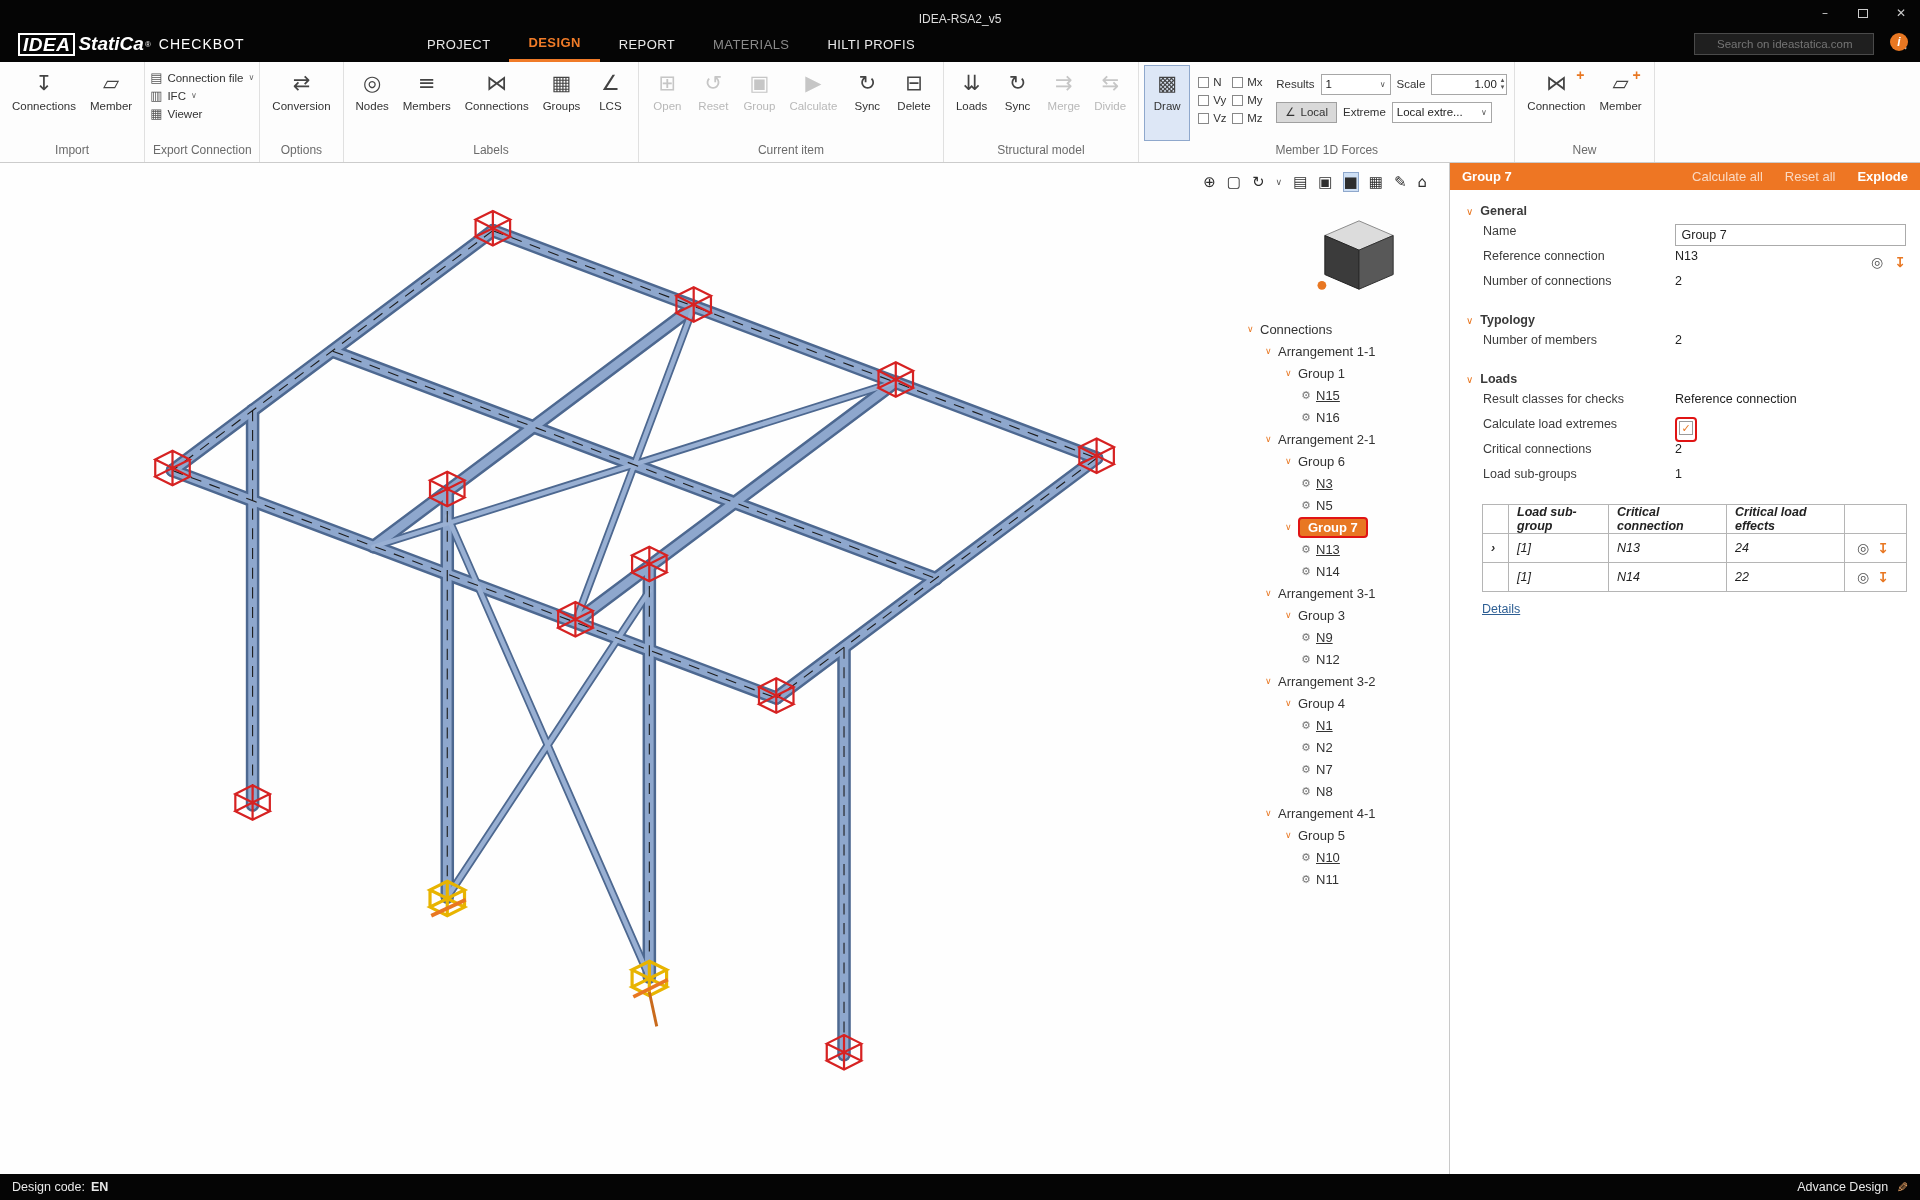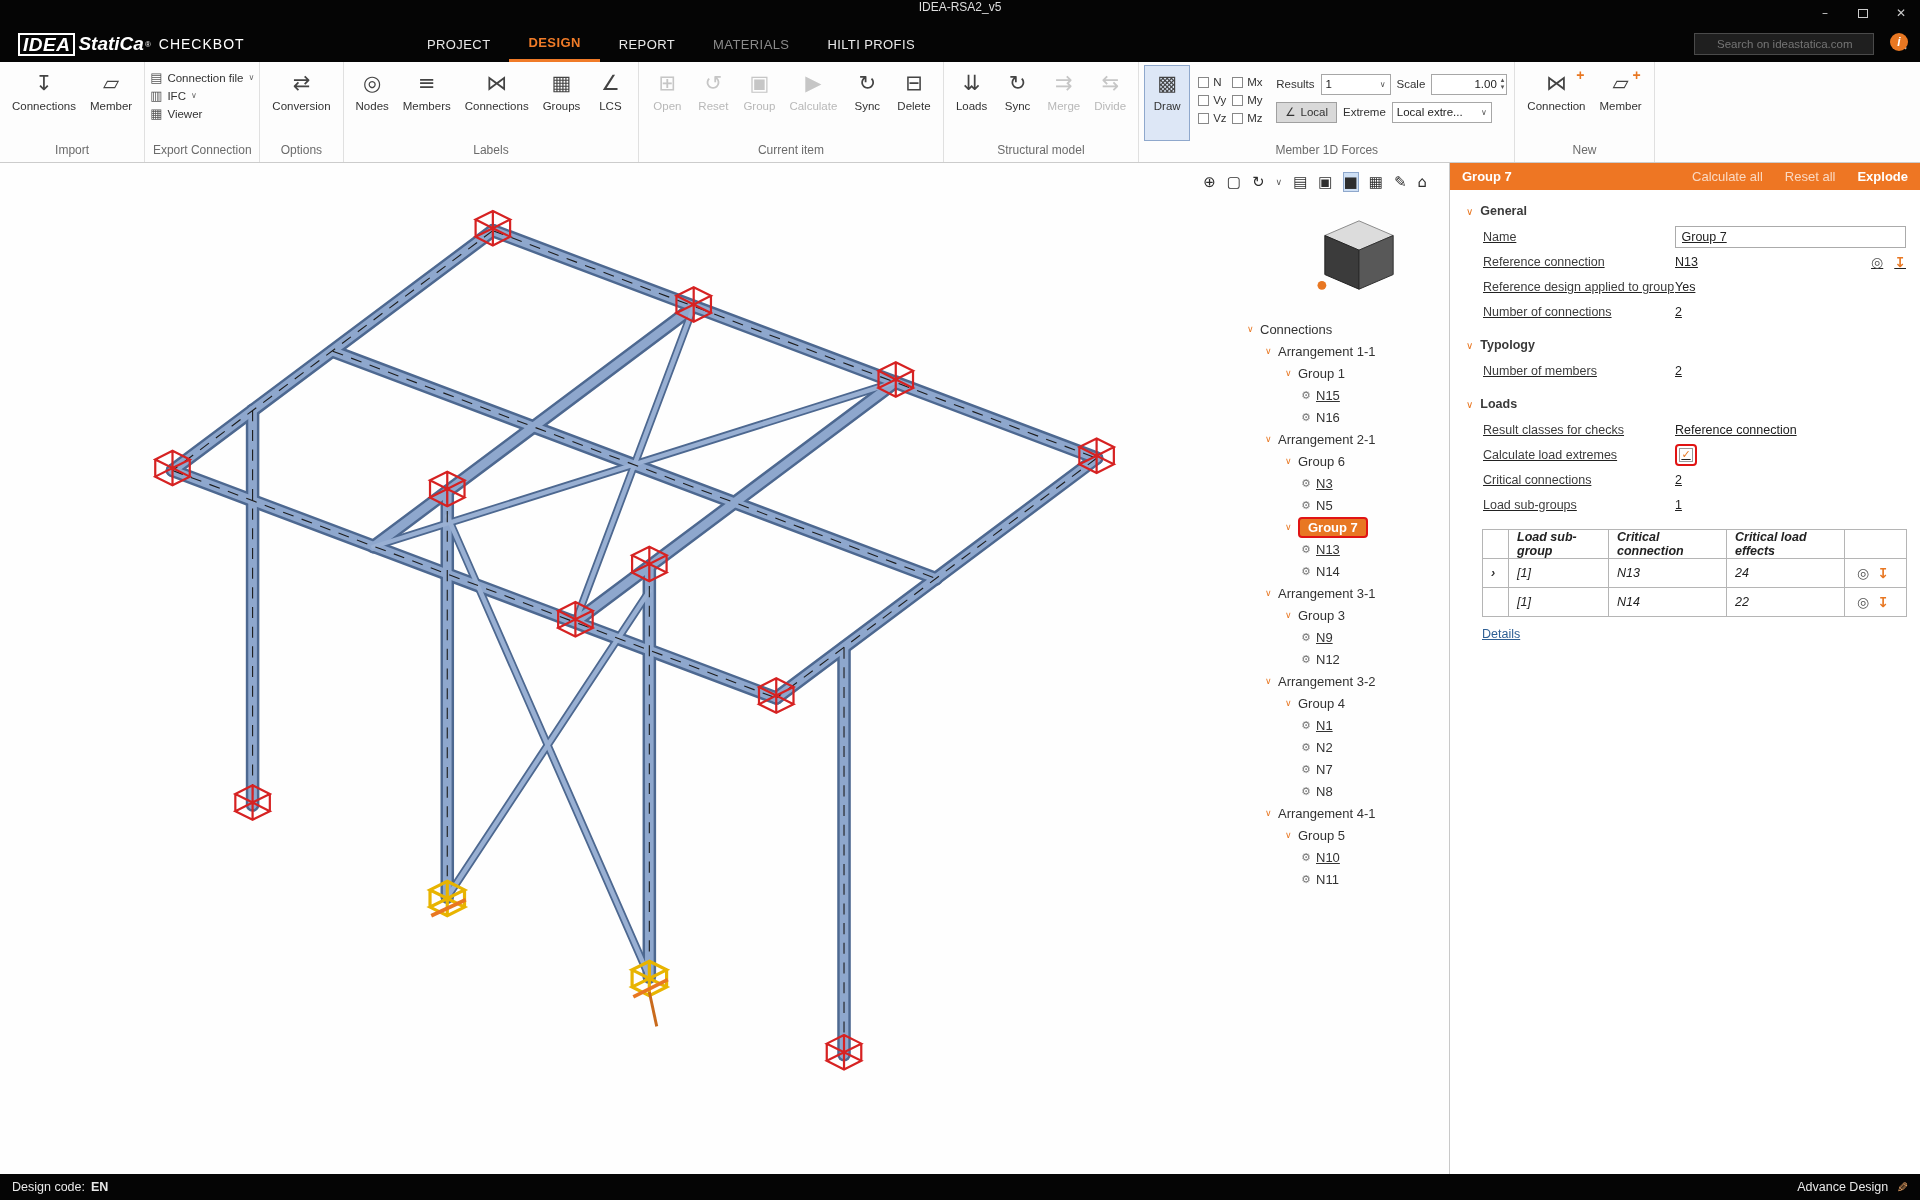--- a/index.html
+++ b/index.html
@@ -2,21 +2,21 @@
 <html><head>
 <meta charset="utf-8">
 <style>
   * { margin:0; padding:0; box-sizing:border-box; }
   html,body { width:1920px; height:1200px; overflow:hidden; background:#fff;
     font-family:"Liberation Sans","DejaVu Sans",sans-serif; font-size:12.5px; color:#222; }
   .icon { font-family:"DejaVu Sans",sans-serif; }
 
   
   .titlebar { position:absolute; top:0; left:0; width:1920px; height:26px; background:#050505;
-    display:flex; align-items:flex-start; }
+    display:flex; align-items:flex-end; }
   .title-text { position:absolute; left:0; right:0; text-align:center; color:#ddd; font-size:12px; }
   .winbtns { margin-left:auto; display:flex; z-index:2; }
   .winbtn { width:38px; height:26px; display:flex; align-items:center; justify-content:center;
     color:#ccc; font-size:12px; cursor:default; }
   .maxbox { width:10px; height:9px; border:1px solid #ccc; display:inline-block; }
 
   
   .menubar { position:absolute; top:26px; left:0; width:1920px; height:36px; background:#050505; }
   .logo { position:absolute; left:18px; top:0; height:36px; display:flex; align-items:center; color:#fff; }
   .logo .idea { font-weight:900; font-style:italic; font-size:19px; letter-spacing:.5px; border:2px solid #fff; padding:0 3px; line-height:19px; }
@@ -104,21 +104,21 @@
   .panel { position:absolute; left:1449px; top:0; width:471px; height:1011px; background:#fff;
     border-left:1px solid #c9c9c9; }
   .phead { height:27px; background:#ee7623; display:flex; align-items:center; padding:0 12px; }
   .ptitle { color:#fff; font-weight:bold; font-size:13px; }
   .phbtns { margin-left:auto; display:flex; gap:22px; }
   .phbtn { color:#fff; font-size:13px; font-weight:bold; cursor:default; }
   .phbtn.dim { color:rgba(255,255,255,.72); font-weight:normal; }
   .psec { display:flex; align-items:center; gap:7px; padding:14px 0 6px 16px; }
   .schev { color:#e87722; font-size:10px; }
   .stitle { font-weight:bold; color:#3a3a3a; font-size:12.5px; }
-  .prow { display:flex; align-items:center; padding-left:33px; min-height:25px; font-size:12.5px;text-decoration:underline; }
+  .prow { display:flex; padding-left:33px; min-height:25px; font-size:12.5px; }
   .plbl { width:192px; color:#3c3c3c; }
   .pval { color:#222; }
   .pinput { margin-left:auto; margin-right:14px; width:232px; height:22px; border:1px solid #ababab;
     font-family:inherit; font-size:12.5px; padding:0 6px; color:#222; }
   .rowicons { margin-left:auto; margin-right:14px; display:flex; gap:11px; align-items:center; }
   .tico { font-size:14px; cursor:default; }
   .tico.target { color:#555; }
   .tico.dl { color:#e87722; font-weight:bold; }
   .cbwrap { display:inline-flex; border:2px solid #e01414; border-radius:4px; padding:2px; }
   .cbx { width:14px; height:14px; border:1px solid #9a9a9a; background:#fff; display:flex;
@@ -626,24 +626,20 @@
         <span class="plbl">Name</span>
         <input class="pinput" value="Group 7" style="">
       </div>
       <div class="prow">
         <span class="plbl">Reference connection</span>
         <span class="pval">N13</span>
         <span class="rowicons">
           <span class="tico target icon">◎</span>
           <span class="tico dl icon">↧</span>
         </span>
-      </div>
-      <div class="prow">
-        <span class="plbl">Reference design applied to group</span>
-        <span class="pval">Yes</span>
       </div>
       <div class="prow">
         <span class="plbl">Number of connections</span>
         <span class="pval">2</span>
       </div>
 
       <div class="psec">
         <span class="schev icon">∨</span>
         <span class="stitle">Typology</span>
       </div>

